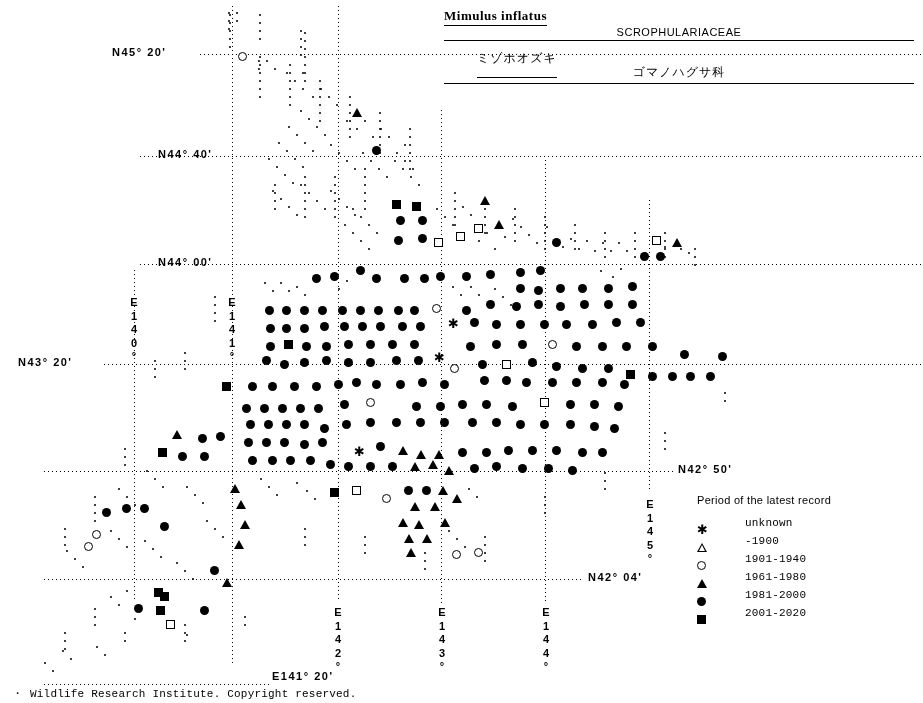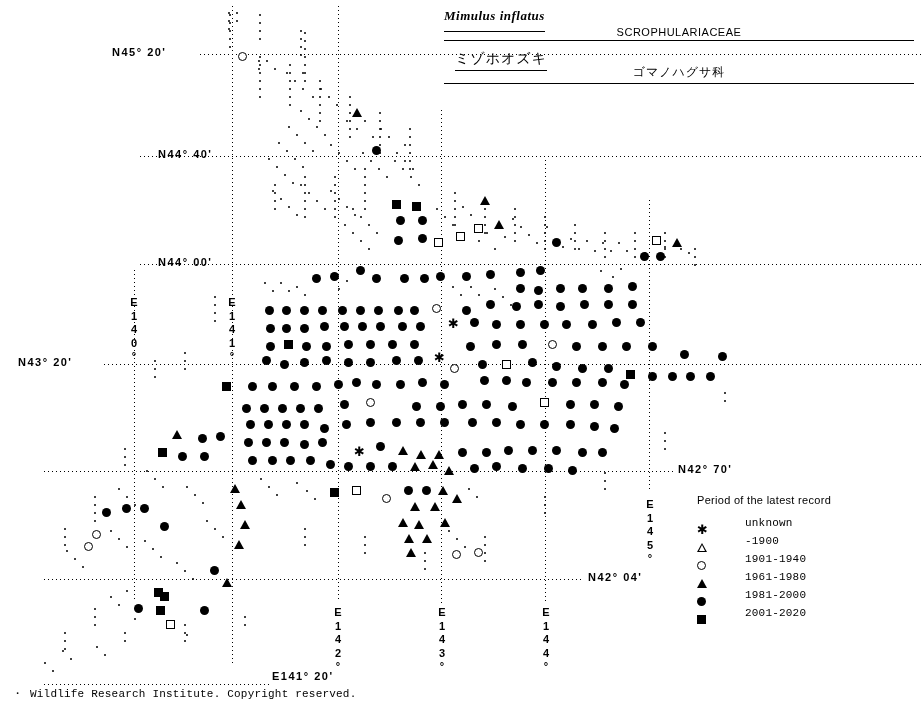--- a/index.html
+++ b/index.html
@@ -15,47 +15,46 @@
     font-family: "Liberation Sans", sans-serif;
     color: #000000;
     overflow: hidden;
   }
   
   .sci-name {
     position: absolute;
     left: 444px;
     top: 8px;
     font-family: "Liberation Serif", serif;
-    font-style: italic;
     font-weight: bold;
     font-size: 13px;
     letter-spacing: 0.5px;
     border-bottom: 1.5px solid #000;
-    padding-bottom: 7px;
+    padding-bottom: 1px;
   }
   .family-latin {
     position: absolute;
     left: 444px;
     top: 26px;
     width: 470px;
     text-align: center;
     font-family: "Liberation Sans", sans-serif;
     font-size: 11px;
     letter-spacing: 0.5px;
     border-bottom: 1px solid #000;
     padding-bottom: 2px;
   }
   .jp-name {
     position: absolute;
-    left: 455px;
+    left: 477px;
     top: 50px;
-    font-size: 14px;
+    font-size: 12px;
     letter-spacing: 1px;
     border-bottom: 1.5px solid #000;
-    padding-bottom: 2px;
+    padding-bottom: 10px;
   }
   .family-jp {
     position: absolute;
     left: 444px;
     top: 64px;
     width: 470px;
     text-align: center;
     font-size: 12px;
     letter-spacing: 1px;
     border-bottom: 1px solid #000;
@@ -245,21 +244,21 @@
   <div class="grid-line v" style="left:232px; top:6px; height:660px;"></div>
   <div class="grid-line v" style="left:338px; top:6px; height:594px;"></div>
   <div class="grid-line v" style="left:441px; top:110px; height:495px;"></div>
   <div class="grid-line v" style="left:545px; top:160px; height:442px;"></div>
   <div class="grid-line v" style="left:649px; top:200px; height:290px;"></div>
 
   <div class="lat-label" style="left:112px; top:46px;">N45° 20'</div>
   <div class="lat-label" style="left:158px; top:148px;">N44° 40'</div>
   <div class="lat-label" style="left:158px; top:256px;">N44° 00'</div>
   <div class="lat-label" style="left:18px; top:356px;">N43° 20'</div>
-  <div class="lat-label" style="left:678px; top:463px;">N42° 70'</div>
+  <div class="lat-label" style="left:678px; top:463px;">N42° 50'</div>
   <div class="lat-label" style="left:588px; top:571px;">N42° 04'</div>
   <div class="lat-label" style="left:272px; top:670px;">E141° 20'</div>
 
   <div class="lon-label" style="left:128px; top:296px;">E140°</div>
   <div class="lon-label" style="left:226px; top:296px;">E141°</div>
   <div class="lon-label" style="left:332px; top:606px;">E142°</div>
   <div class="lon-label" style="left:436px; top:606px;">E143°</div>
   <div class="lon-label" style="left:540px; top:606px;">E144°</div>
   <div class="lon-label" style="left:644px; top:498px;">E145°</div>
 

